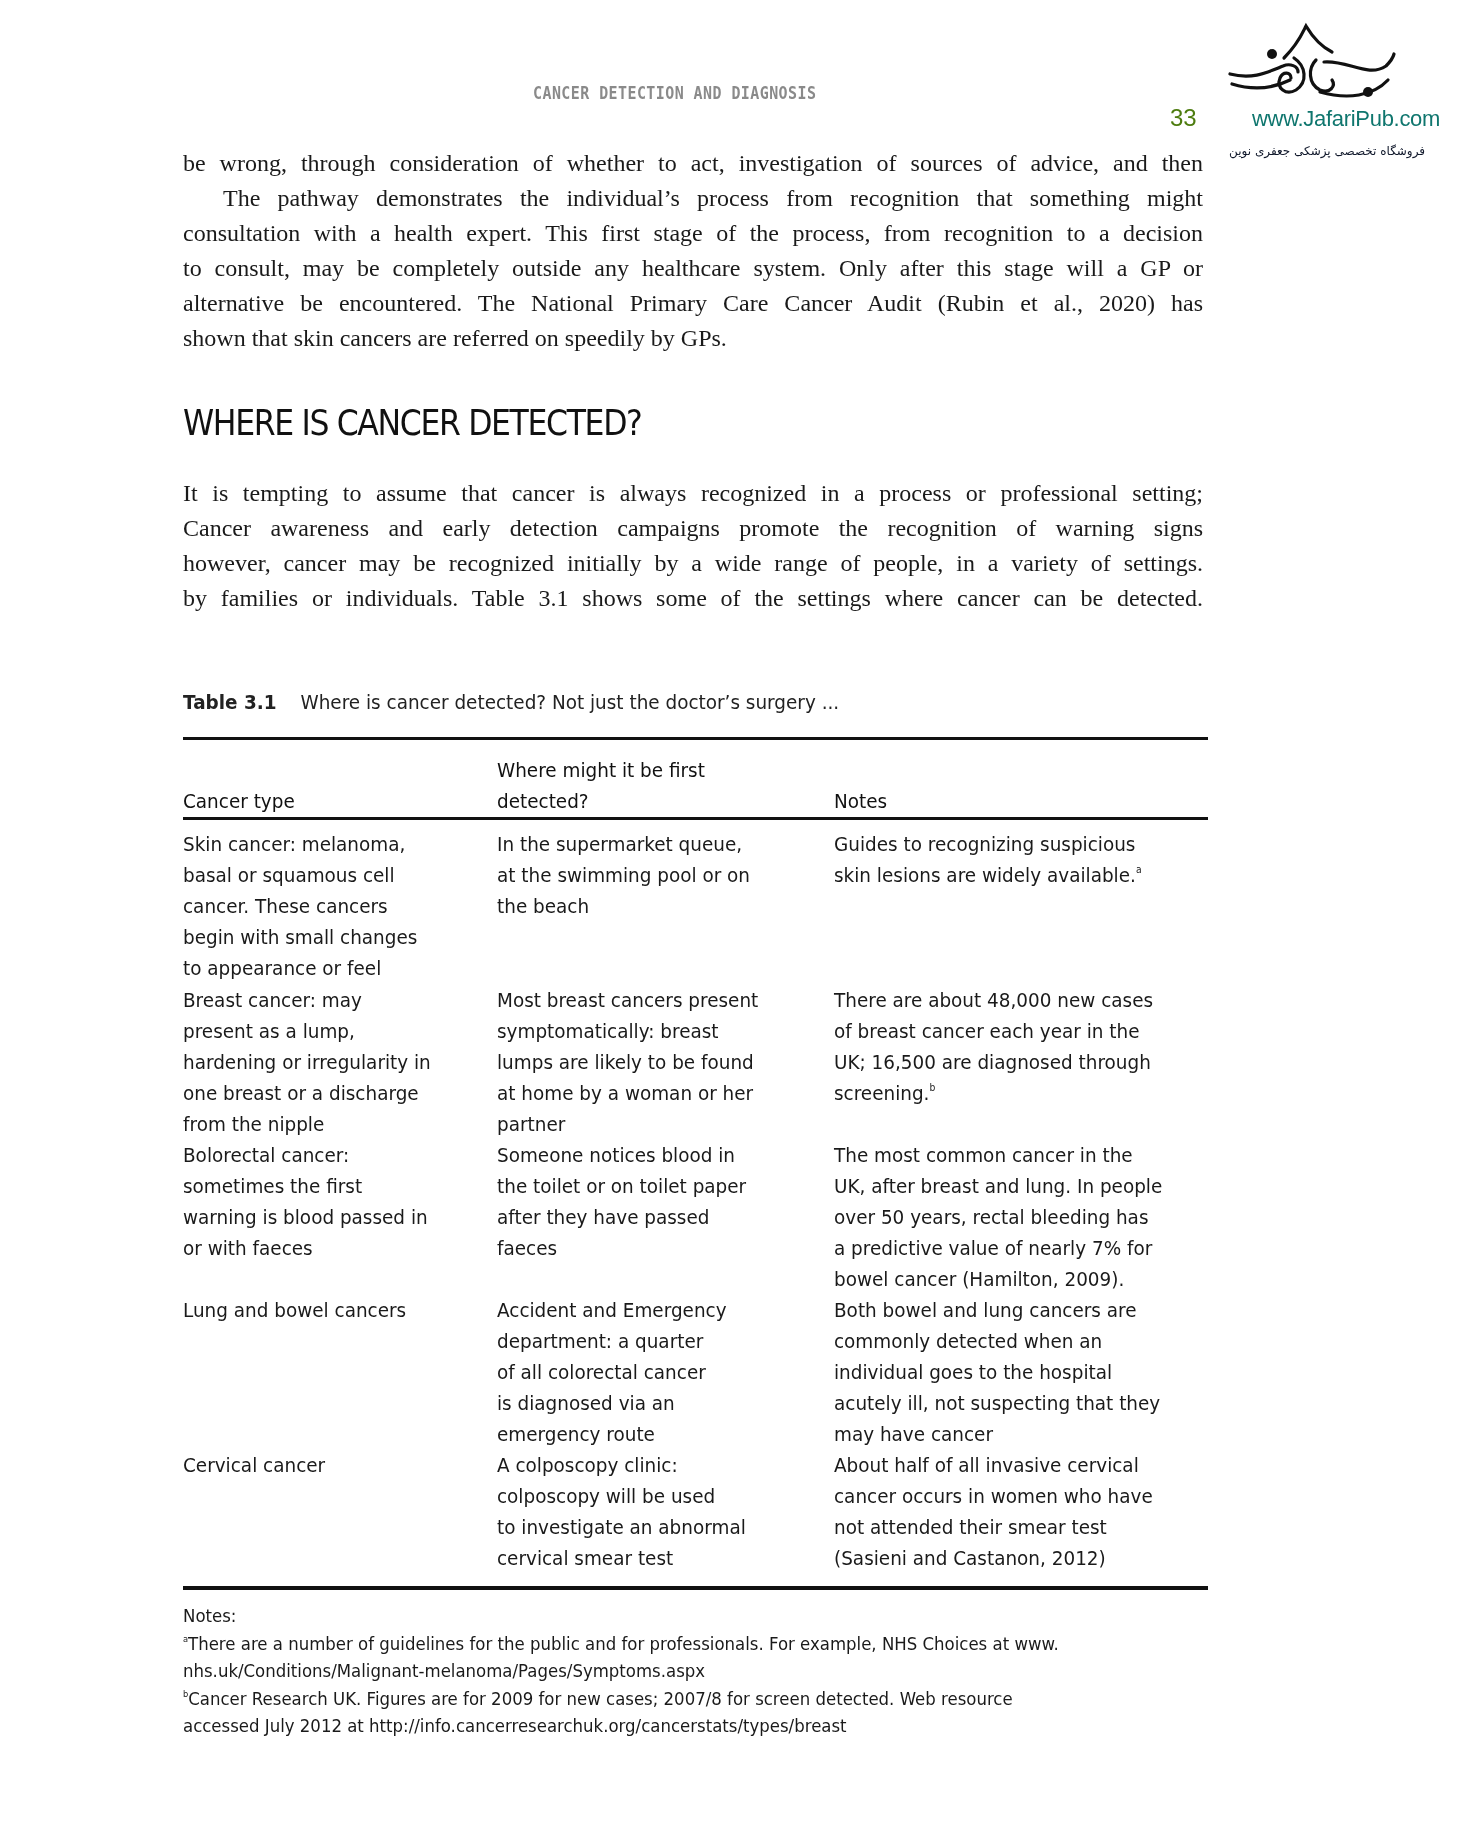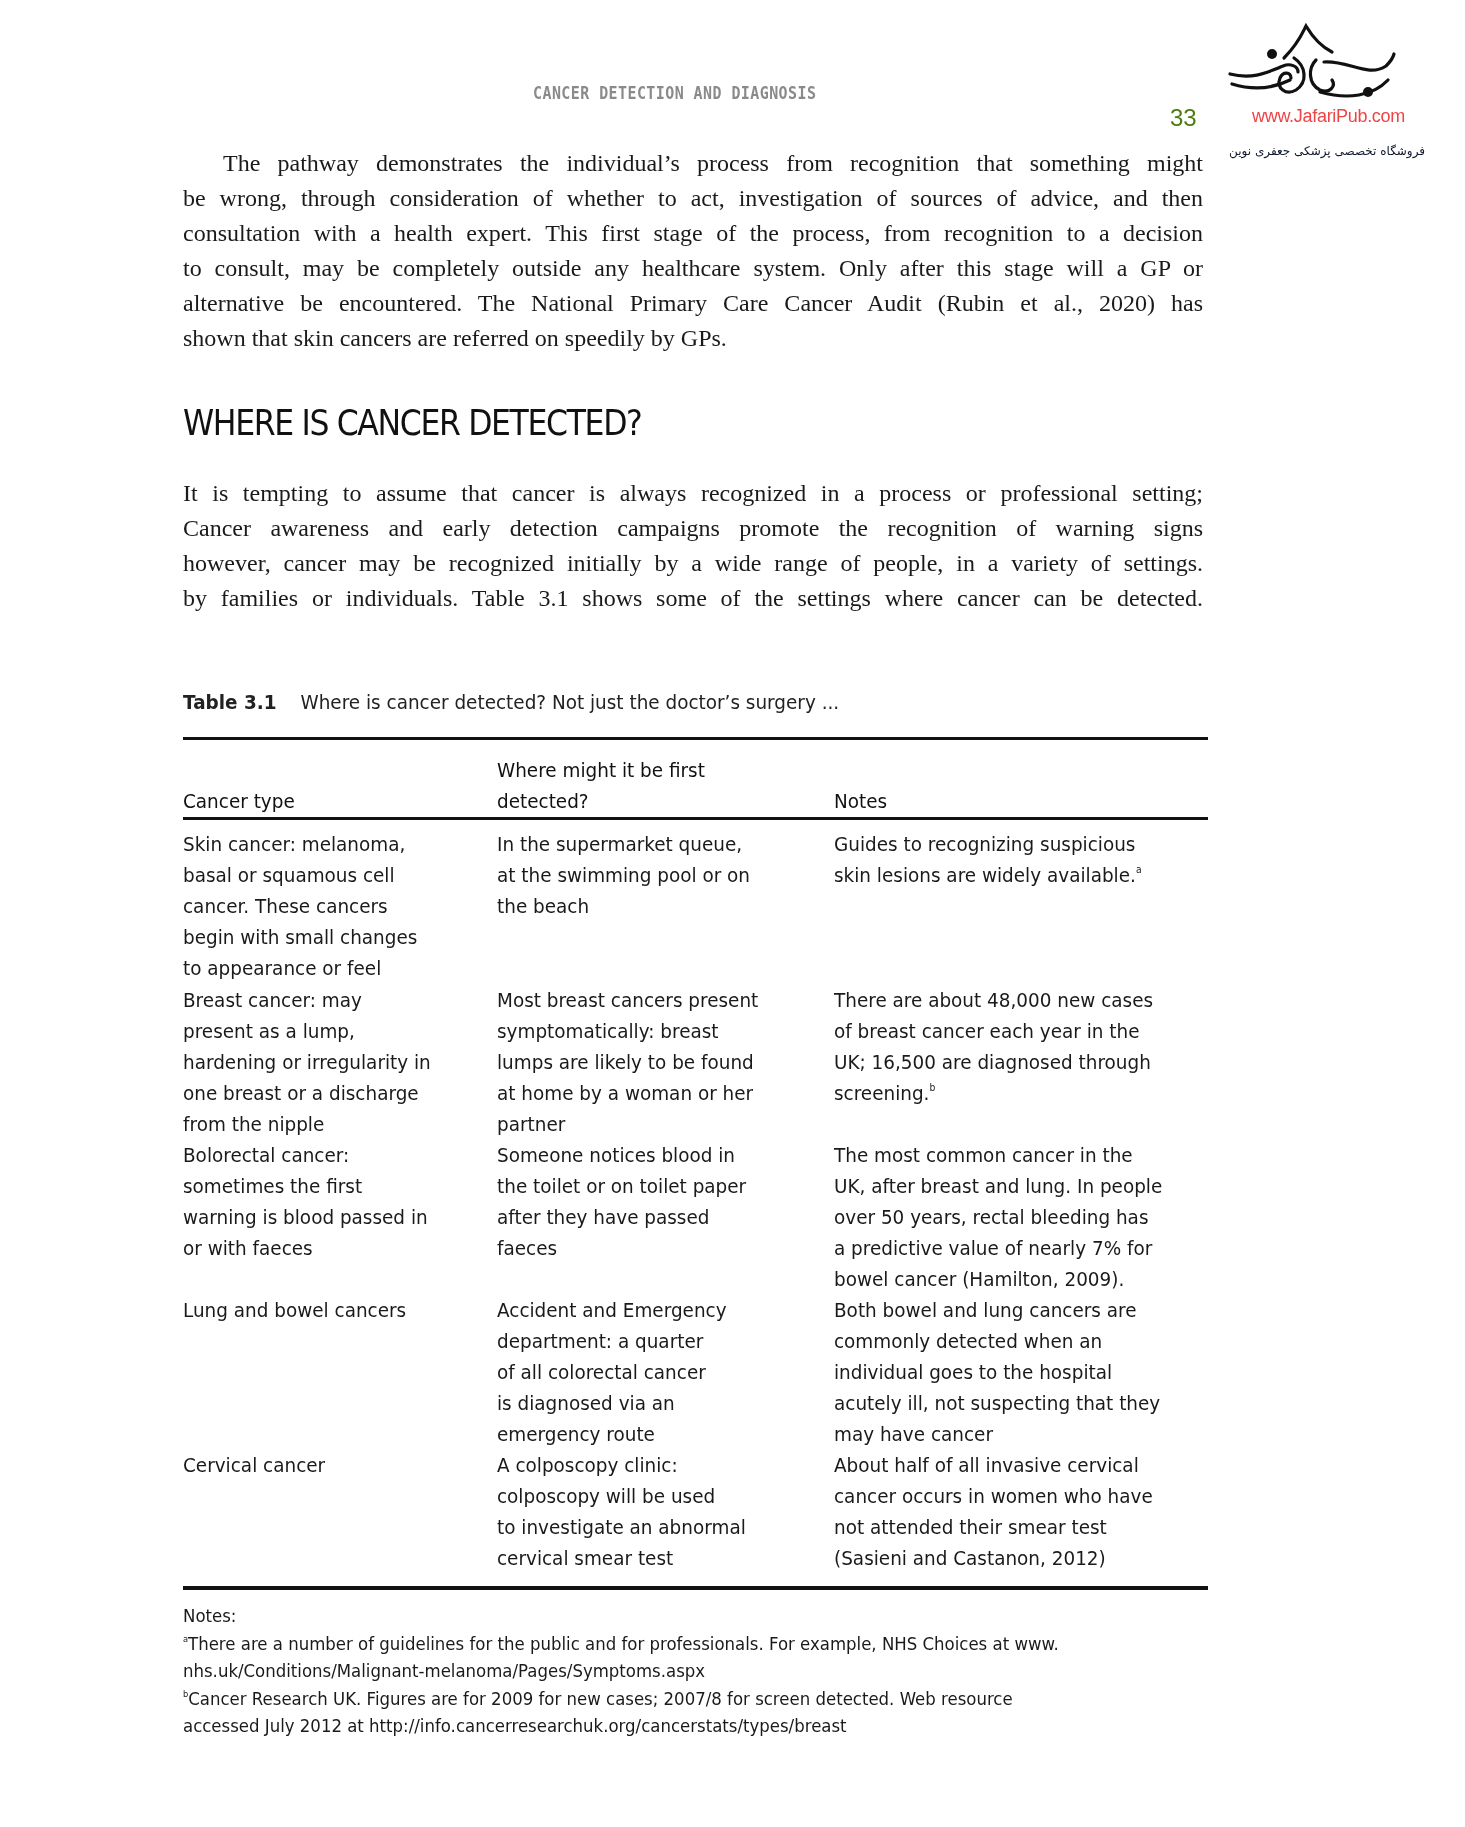--- a/index.html
+++ b/index.html
@@ -11,21 +11,21 @@
     font-size: 17px; letter-spacing: 0.5px; color: #8a8a8a;
     transform: scaleX(0.88); transform-origin: left center; white-space: nowrap;
   }
   .page-num {
     left: 1170px; top: 80px; font-family: "Liberation Sans", sans-serif;
     font-size: 24px; color: #4d7c0f; margin-top: 24px;
   }
   .logo { left: 1228px; top: 22px; width: 170px; height: 84px; }
   .site-url {
     left: 1252px; top: 106px; font-family: "Liberation Sans", sans-serif;
-    font-size: 18px; color: #ef4444; letter-spacing: -0.3px;
+    font-size: 22px; color: #0f766e; letter-spacing: -0.3px;
   }
   .persian {
     left: 1200px; top: 144px; width: 225px; font-family: "DejaVu Sans", sans-serif;
     font-size: 12px; color: #0f172a; direction: rtl; text-align: right; white-space: nowrap;
   }
   .serif-para {
     left: 183px; width: 1020px;
     font-family: "Liberation Serif", serif; font-size: 24px; line-height: 35px;
     color: #1a1a1a; text-align: justify;
   }
@@ -82,22 +82,22 @@
       <path d="M92 70 C120 78 145 74 160 58"></path>
     </g>
     <circle cx="44" cy="32" r="5" fill="#111"></circle>
     <circle cx="140" cy="70" r="5" fill="#111"></circle>
   </svg>
 </div>
 <div class="abs site-url">www.JafariPub.com</div>
 <div class="abs persian">فروشگاه تخصصی پزشکی جعفری نوین</div>
 
 <div class="abs serif-para p1">
+  <span class="line">be wrong, through consideration of whether to act, investigation of sources of advice, and then</span>
   <span class="line first">The pathway demonstrates the individual’s process from recognition that something might</span>
-  <span class="line">be wrong, through consideration of whether to act, investigation of sources of advice, and then</span>
   <span class="line">consultation with a health expert. This first stage of the process, from recognition to a decision</span>
   <span class="line">to consult, may be completely outside any healthcare system. Only after this stage will a GP or</span>
   <span class="line">alternative be encountered. The National Primary Care Cancer Audit (Rubin et al., 2020) has</span>
   <span class="line last">shown that skin cancers are referred on speedily by GPs.</span>
 </div>
 
 <h2 class="abs heading">WHERE IS CANCER DETECTED?</h2>
 
 <div class="abs serif-para p2">
   <span class="line">It is tempting to assume that cancer is always recognized in a process or professional setting;</span>

